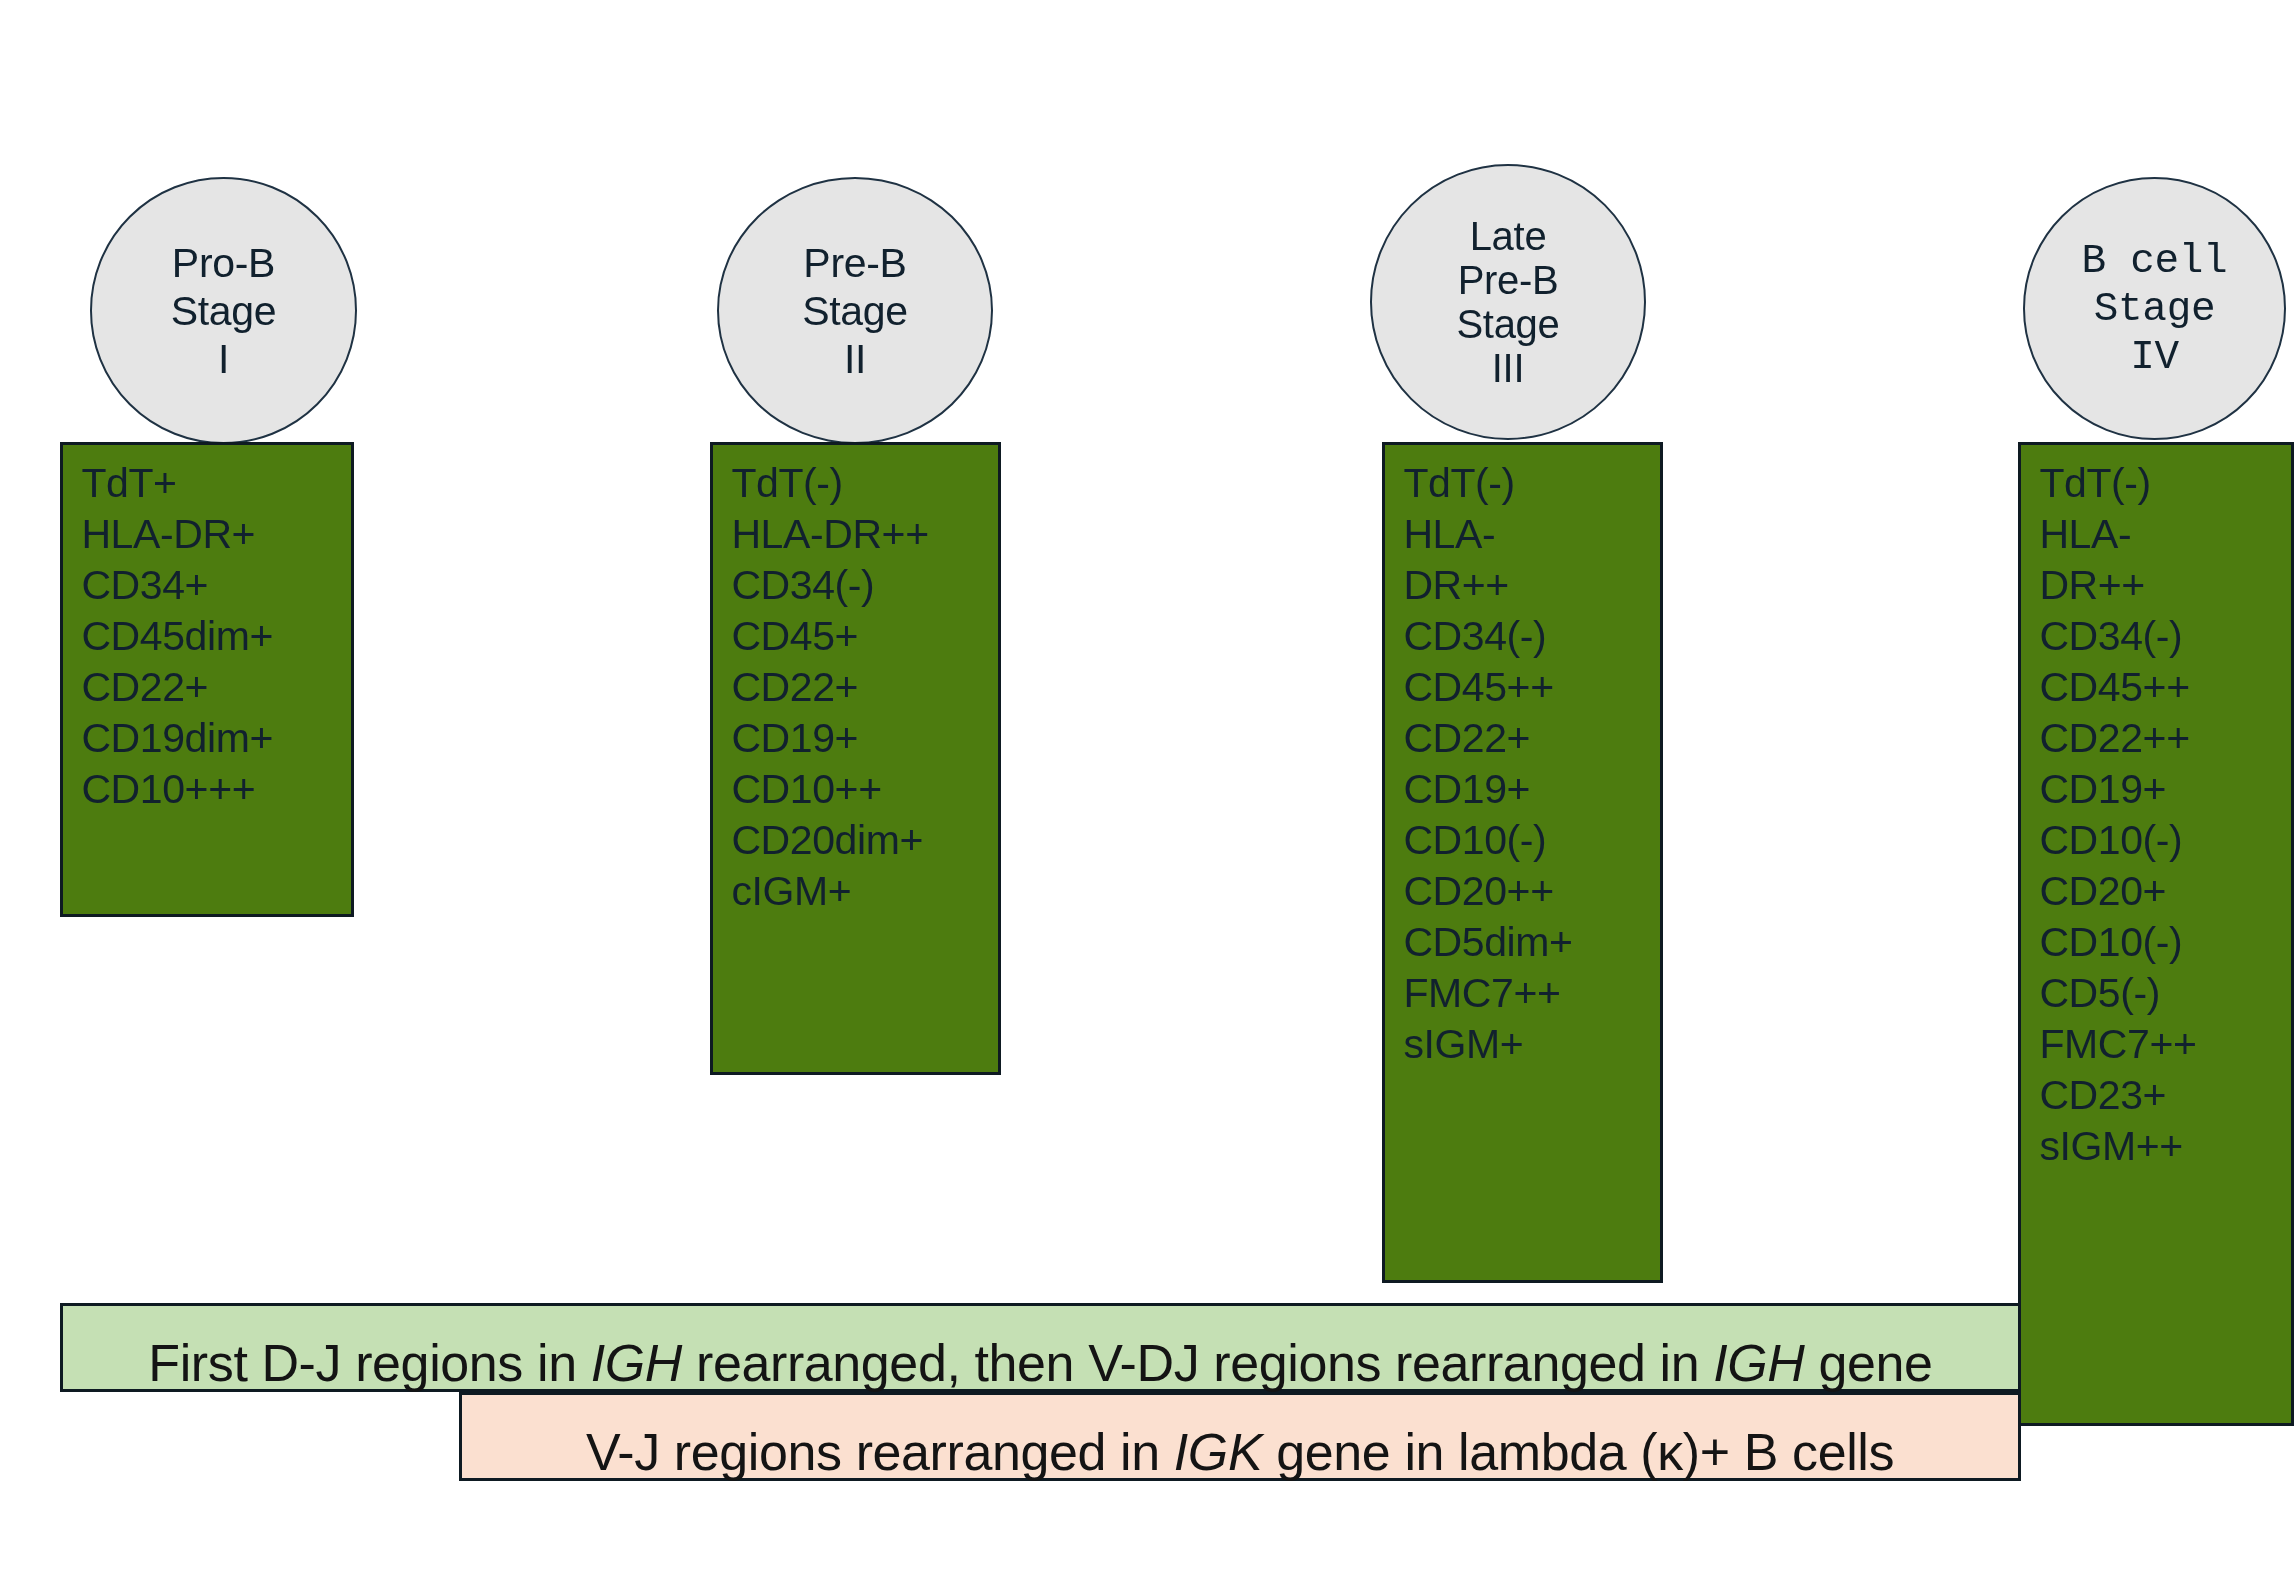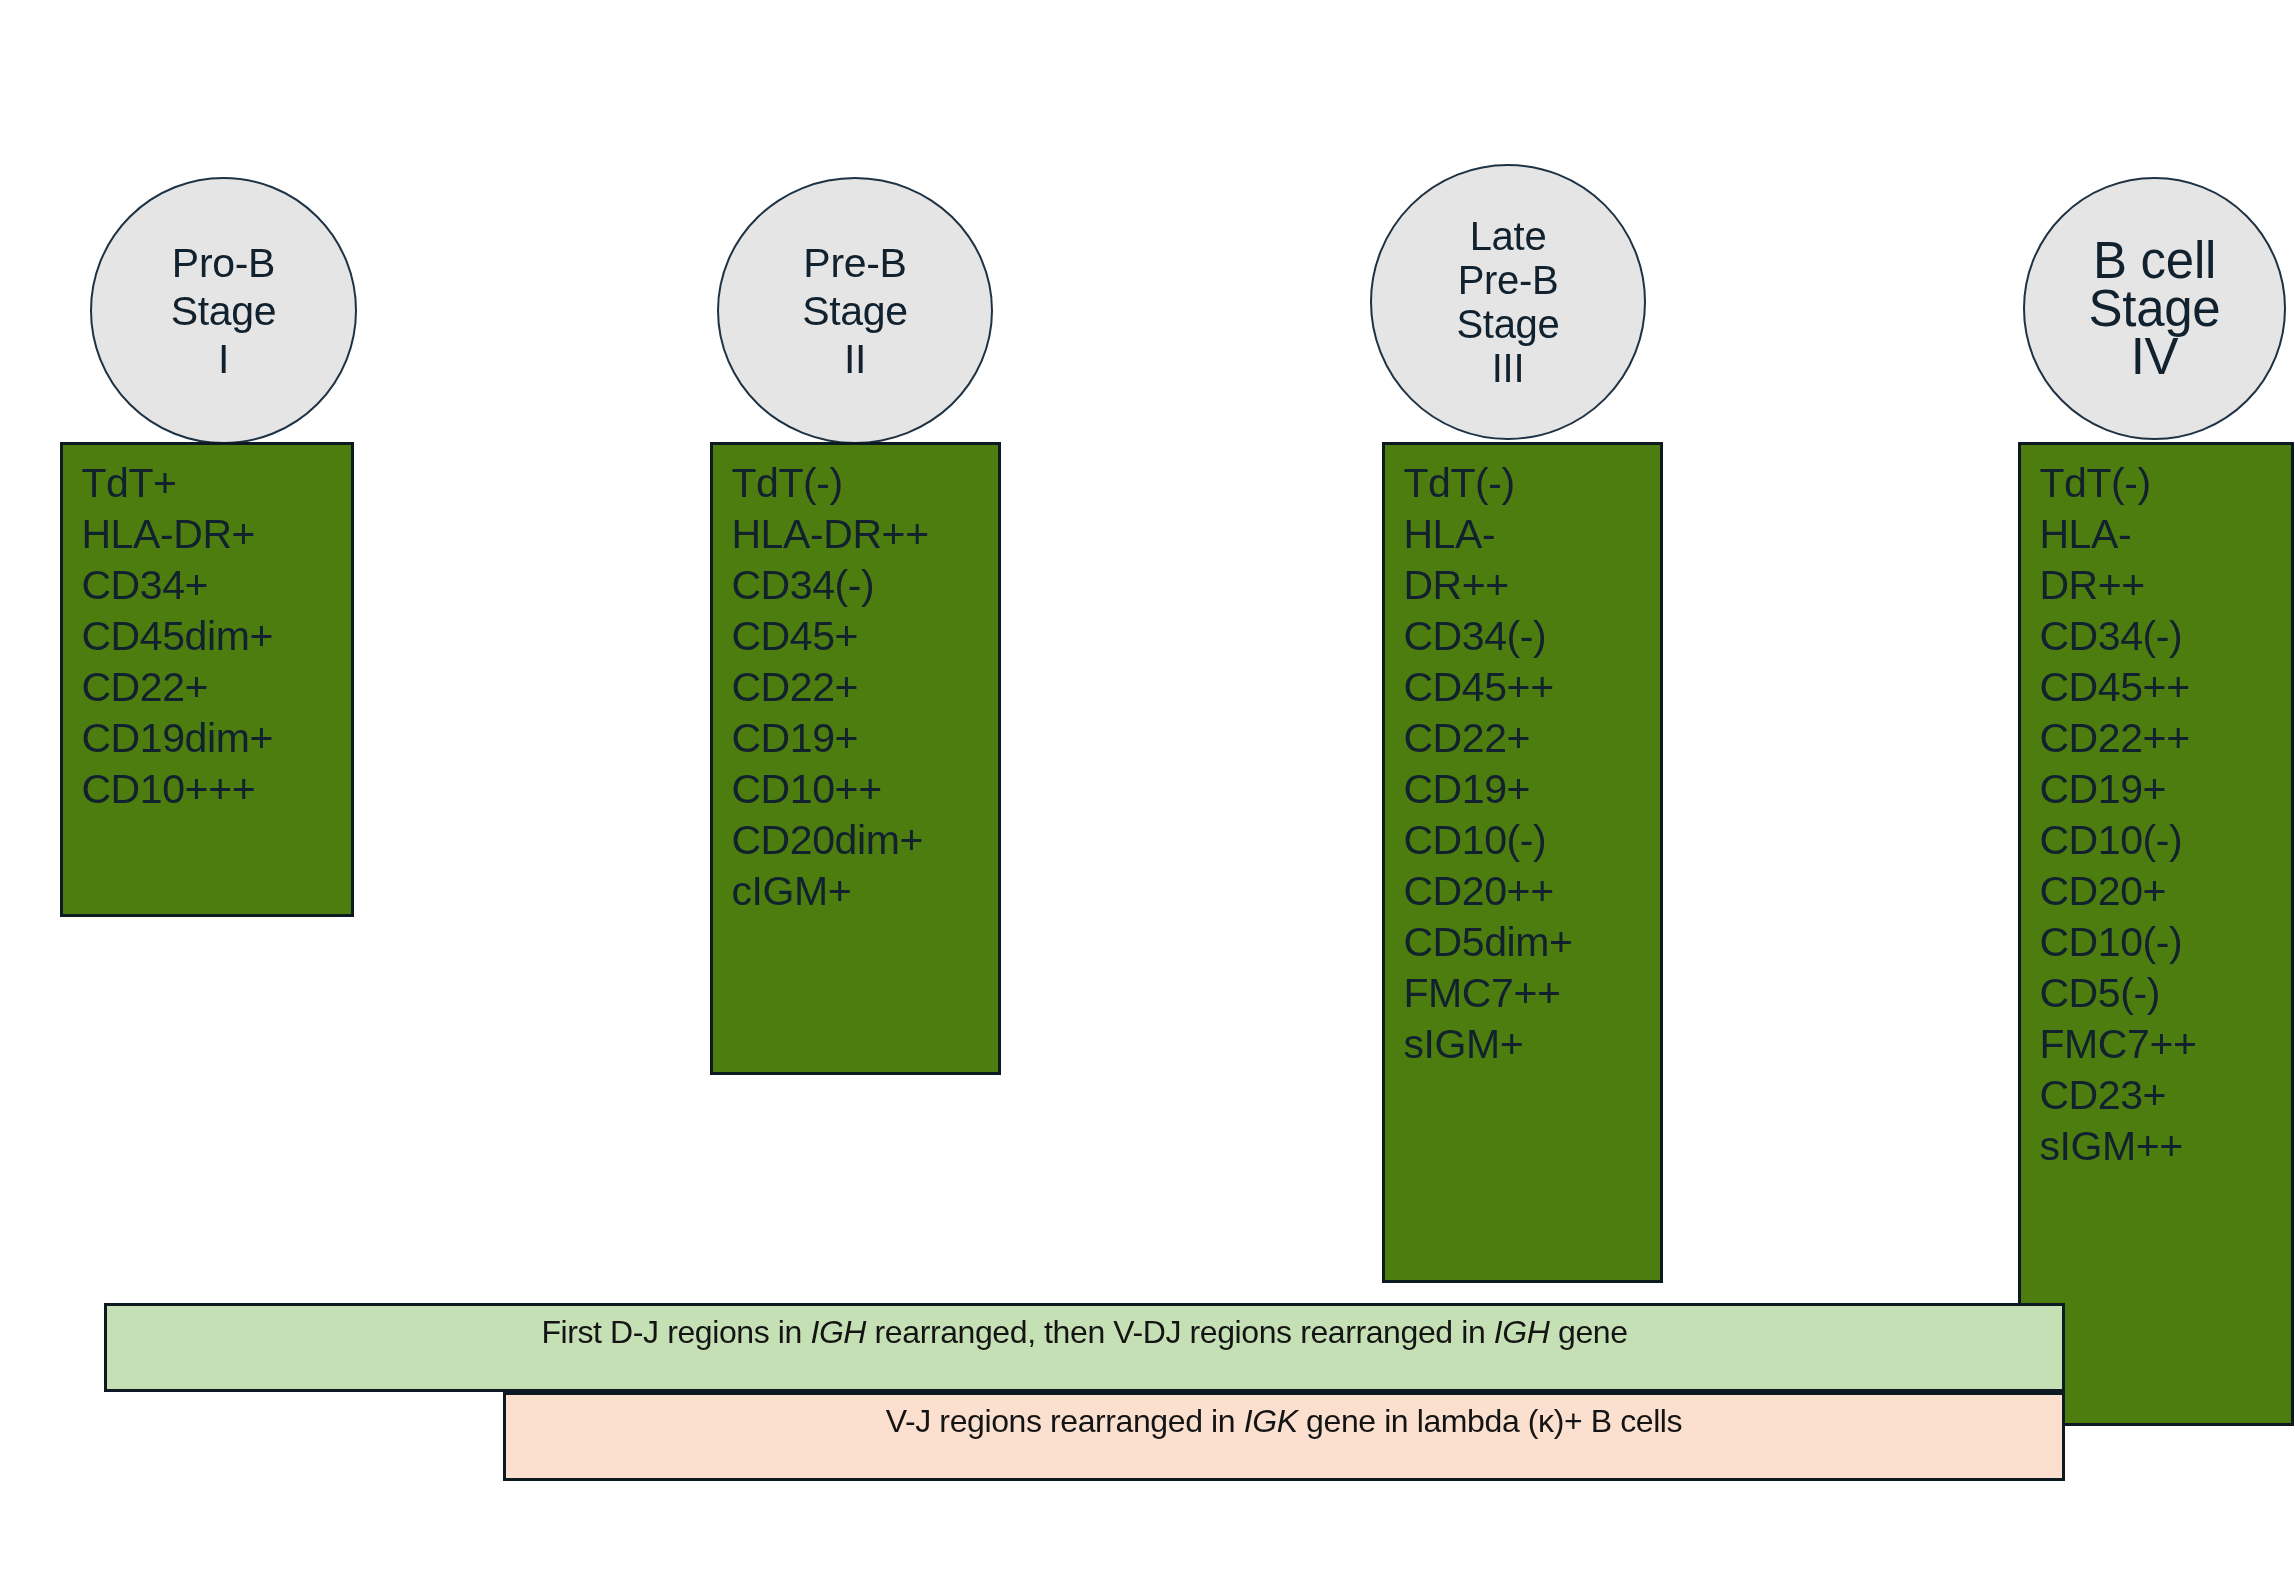--- a/index.html
+++ b/index.html
@@ -75,28 +75,27 @@
     display: block;
     white-space: nowrap;
   }
 
   
   .gene-bar {
     position: absolute;
     border: 3.5px solid #0e1a22;
     box-sizing: border-box;
     display: flex;
-    align-items: flex-start;
+    align-items: flex-end;
     justify-content: center;
-    font-size: 32px;
+    font-size: 52px;
     line-height: 52px;
     color: #141414;
     letter-spacing: -0.4px;
     white-space: nowrap;
-    margin-left: 44px;
   }
   .gene-bar.green { background: #c5e0b4; }
   .gene-bar.peach { background: #fbe0d0; }
   .gene-bar i { font-style: italic; }
 </style>
 </head>
 <body>
 
 <div id="canvas">
 
@@ -147,21 +146,21 @@
     <span class="marker-line">CD45++</span>
     <span class="marker-line">CD22+</span>
     <span class="marker-line">CD19+</span>
     <span class="marker-line">CD10(-)</span>
     <span class="marker-line">CD20++</span>
     <span class="marker-line">CD5dim+</span>
     <span class="marker-line">FMC7++</span>
     <span class="marker-line">sIGM+</span>
   </div>
 
-  <div class="stage-circle" style="left:2023px; top:177px; width:263px; height:263px; font-size:51px;">
+  <div class="stage-circle" style="left:2023px; top:177px; width:263px; height:263px; font-size:41px;font-family:Liberation Mono, monospace;">
     <span>B cell</span>
     <span>Stage</span>
     <span>IV</span>
   </div>
   <div class="marker-box" style="left:2018px; top:442px; width:276px; height:984px;">
     <span class="marker-line">TdT(-)</span>
     <span class="marker-line">HLA-</span>
     <span class="marker-line">DR++</span>
     <span class="marker-line">CD34(-)</span>
     <span class="marker-line">CD45++</span>

